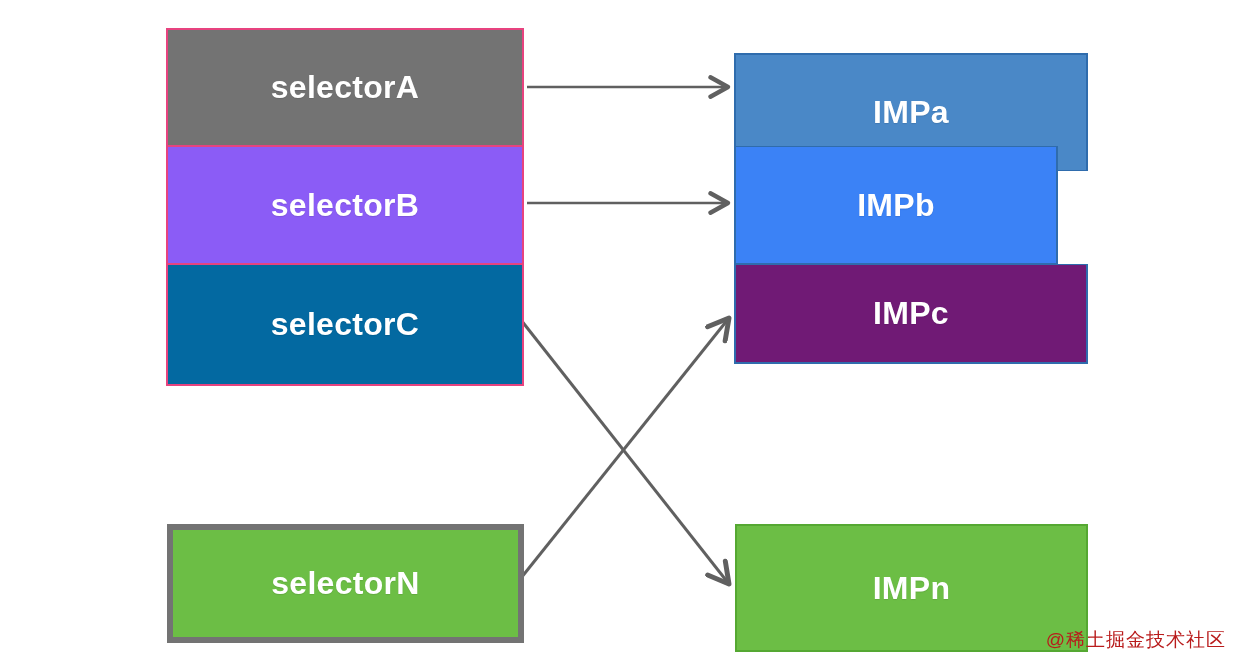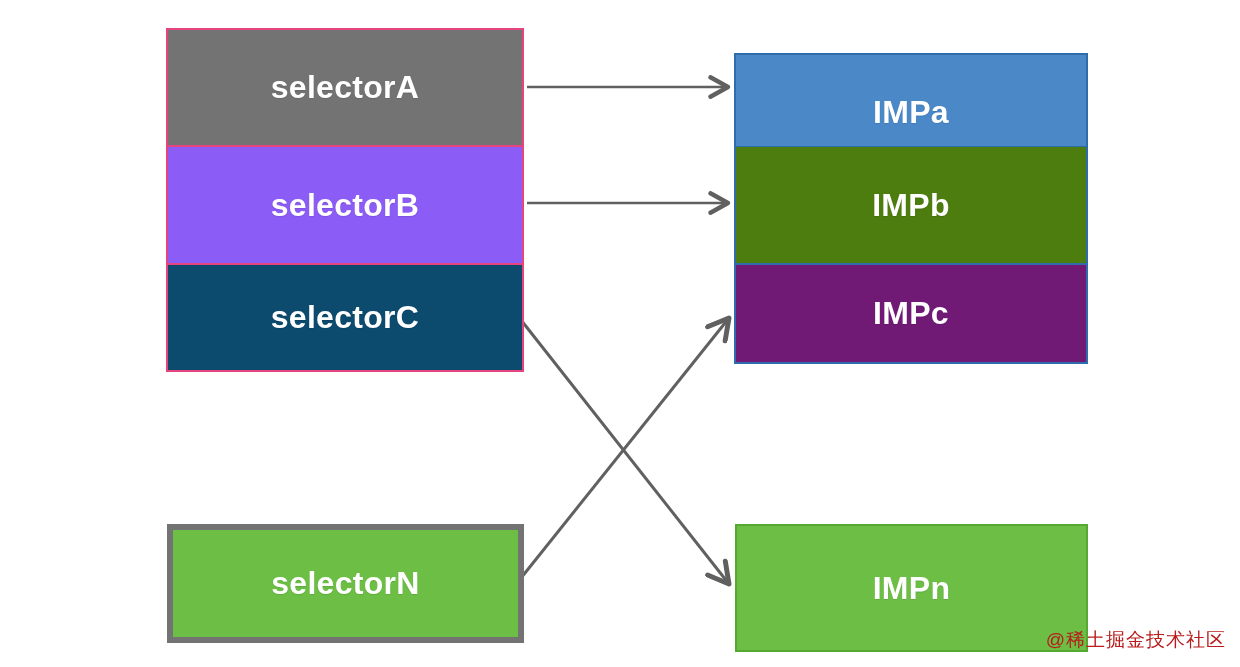--- a/index.html
+++ b/index.html
@@ -36,36 +36,36 @@
     border-bottom-width: 1px;
   }
   .sel-b {
     left: 166px; top: 146px; width: 358px; height: 118px;
     background: #8b5cf6;
     border: 2px solid #e7437f;
     border-top-width: 1px;
     border-bottom-width: 1px;
   }
   .sel-c {
-    left: 166px; top: 264px; width: 358px; height: 108px;
-    background: #0c4a6e;
+    left: 166px; top: 264px; width: 358px; height: 122px;
+    background: #0369a1;
     border: 2px solid #e7437f;
     border-top-width: 1px;
   }
   
   .imp-a {
     left: 734px; top: 28px; width: 354px; height: 118px;
     background: #4a88c7;
     border: 2px solid #2f6cad;
     border-bottom-width: 1px;
     margin-top: 25px;
   }
   .imp-b {
-    left: 734px; top: 146px; width: 354px; height: 118px;
-    background: #4d7c0f;
+    left: 734px; top: 146px; width: 324px; height: 118px;
+    background: #3b82f6;
     border: 2px solid #2f6cad;
     border-top-width: 1px;
     border-bottom-width: 1px;
     align-items: center;
   }
   .imp-c {
     left: 734px; top: 264px; width: 354px; height: 100px;
     background: #701a75;
     border: 2px solid #2f6cad;
     border-top-width: 1px;

